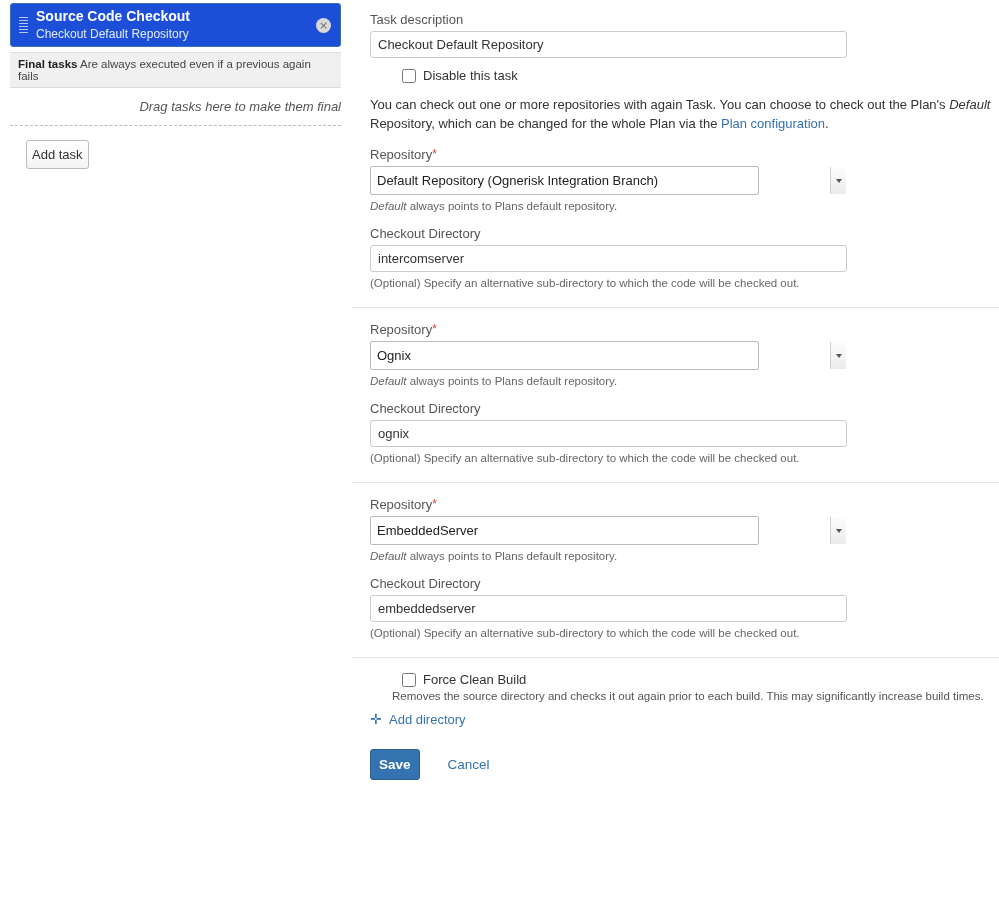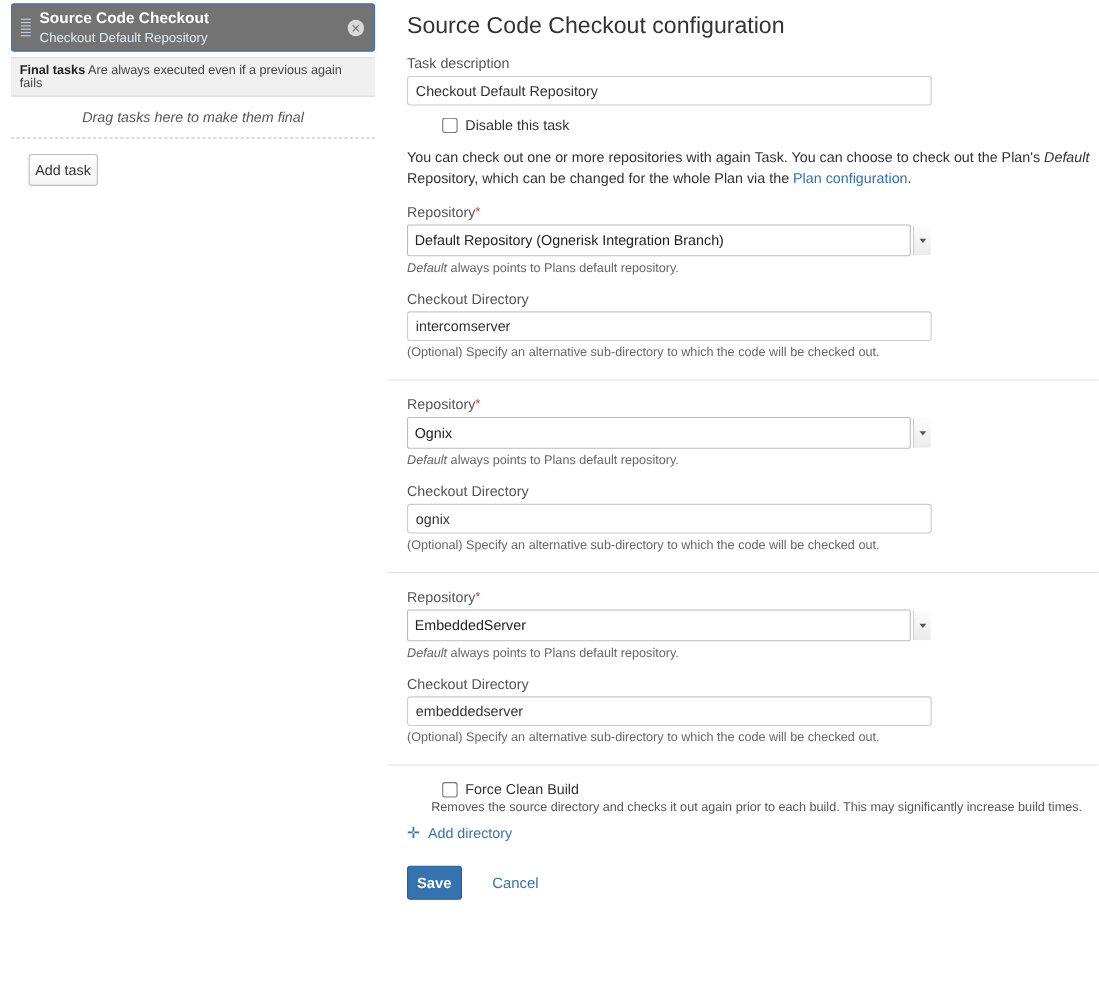--- a/index.html
+++ b/index.html
@@ -25,21 +25,21 @@
   .left-panel {
     width: 352px;
     flex: 0 0 352px;
     position: relative;
     border-right: 1px solid #ffffff;
   }
   .task-card {
     position: relative;
     margin: 3px 10px 0 10px;
     height: 44px;
-    background: #737373;
+    background: #1d4ed8;
     border: 1px solid #3b73af;
     border-radius: 3px;
     display: flex;
     align-items: center;
     padding: 0 6px;
     color: #ffffff;
   }
   .grip-icon {
     width: 10px;
     height: 26px;
@@ -90,21 +90,21 @@
     font-size: 11.5px;
     color: #444444;
   }
   .final-tasks-bar b { color: #222222; }
   .drop-zone {
     margin: 0 10px;
     height: 38px;
     border-bottom: 1px dashed #bbbbbb;
     display: flex;
     align-items: center;
-    justify-content: center;
+    justify-content: flex-end;
     font-style: italic;
     color: #555555;
     font-size: 13px;
   }
   .add-task-btn {
     margin: 14px 0 0 26px;
     padding: 6px 5px;
     background: linear-gradient(#ffffff, #f4f4f4);
     border: 1px solid #bbbbbb;
     border-radius: 3px;
@@ -161,21 +161,21 @@
     font-size: 13px;
     line-height: 1.48;
     color: #333333;
     width: 660px;
   }
   .para em { font-style: italic; }
   a.link { color: #3572b0; text-decoration: none; }
 
   .select-wrap { position: relative; width: 477px; }
   select.sel {
-    width: 458px;
+    width: 389px;
     height: 29px;
     padding: 4px 22px 4px 6px;
     border: 1px solid #bbbbbb;
     border-radius: 2px;
     background: #ffffff;
     font-family: "Liberation Sans", sans-serif;
     font-size: 13px;
     color: #222222;
     -webkit-appearance: none;
     appearance: none;
@@ -286,21 +286,20 @@
 
     <div class="drop-zone">
       <span>Drag tasks here to make them final</span>
     </div>
 
     <button class="add-task-btn">Add task</button>
   </div>
 
   <div class="right-panel">
 
-    <h1 class="config-title">Source Code Checkout configuration</h1>
 
     <div class="field-label">Task description</div>
     <input class="text-input" type="text" value="Checkout Default Repository" style="">
 
     <div class="checkbox-row">
       <input class="cb" type="checkbox" style="">
       <span class="cb-label">Disable this task</span>
     </div>
 
     <p class="para">

